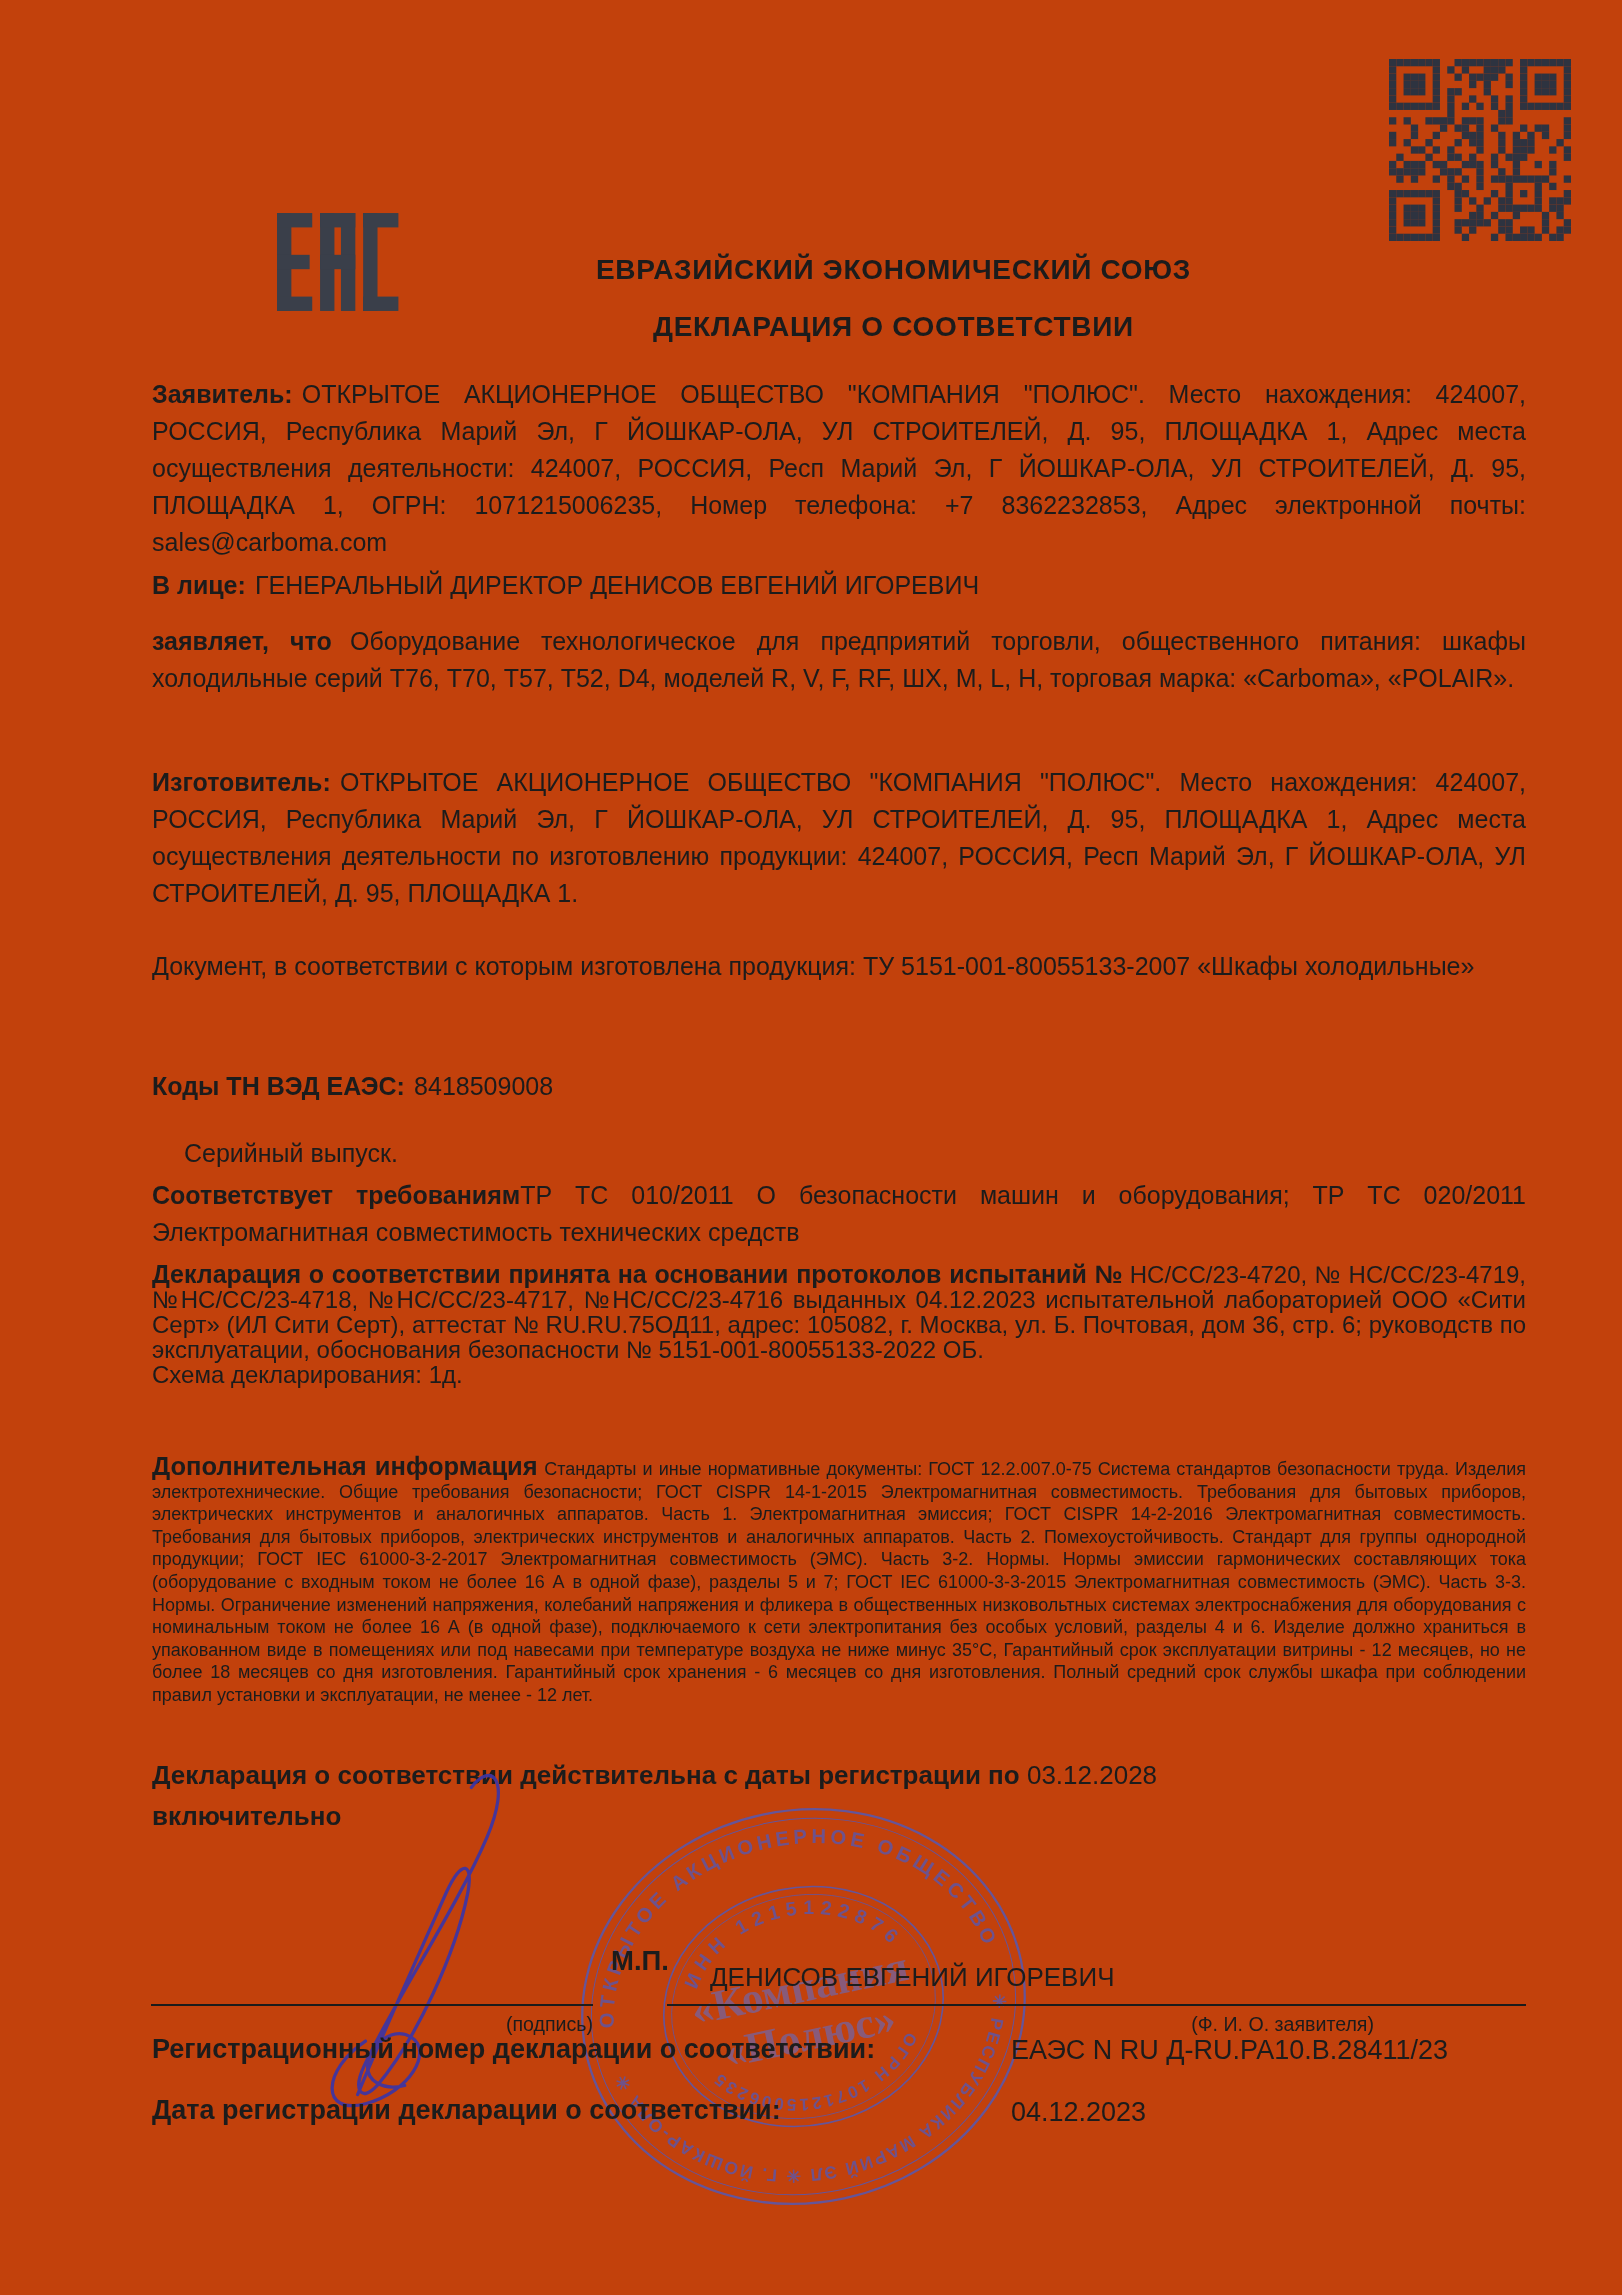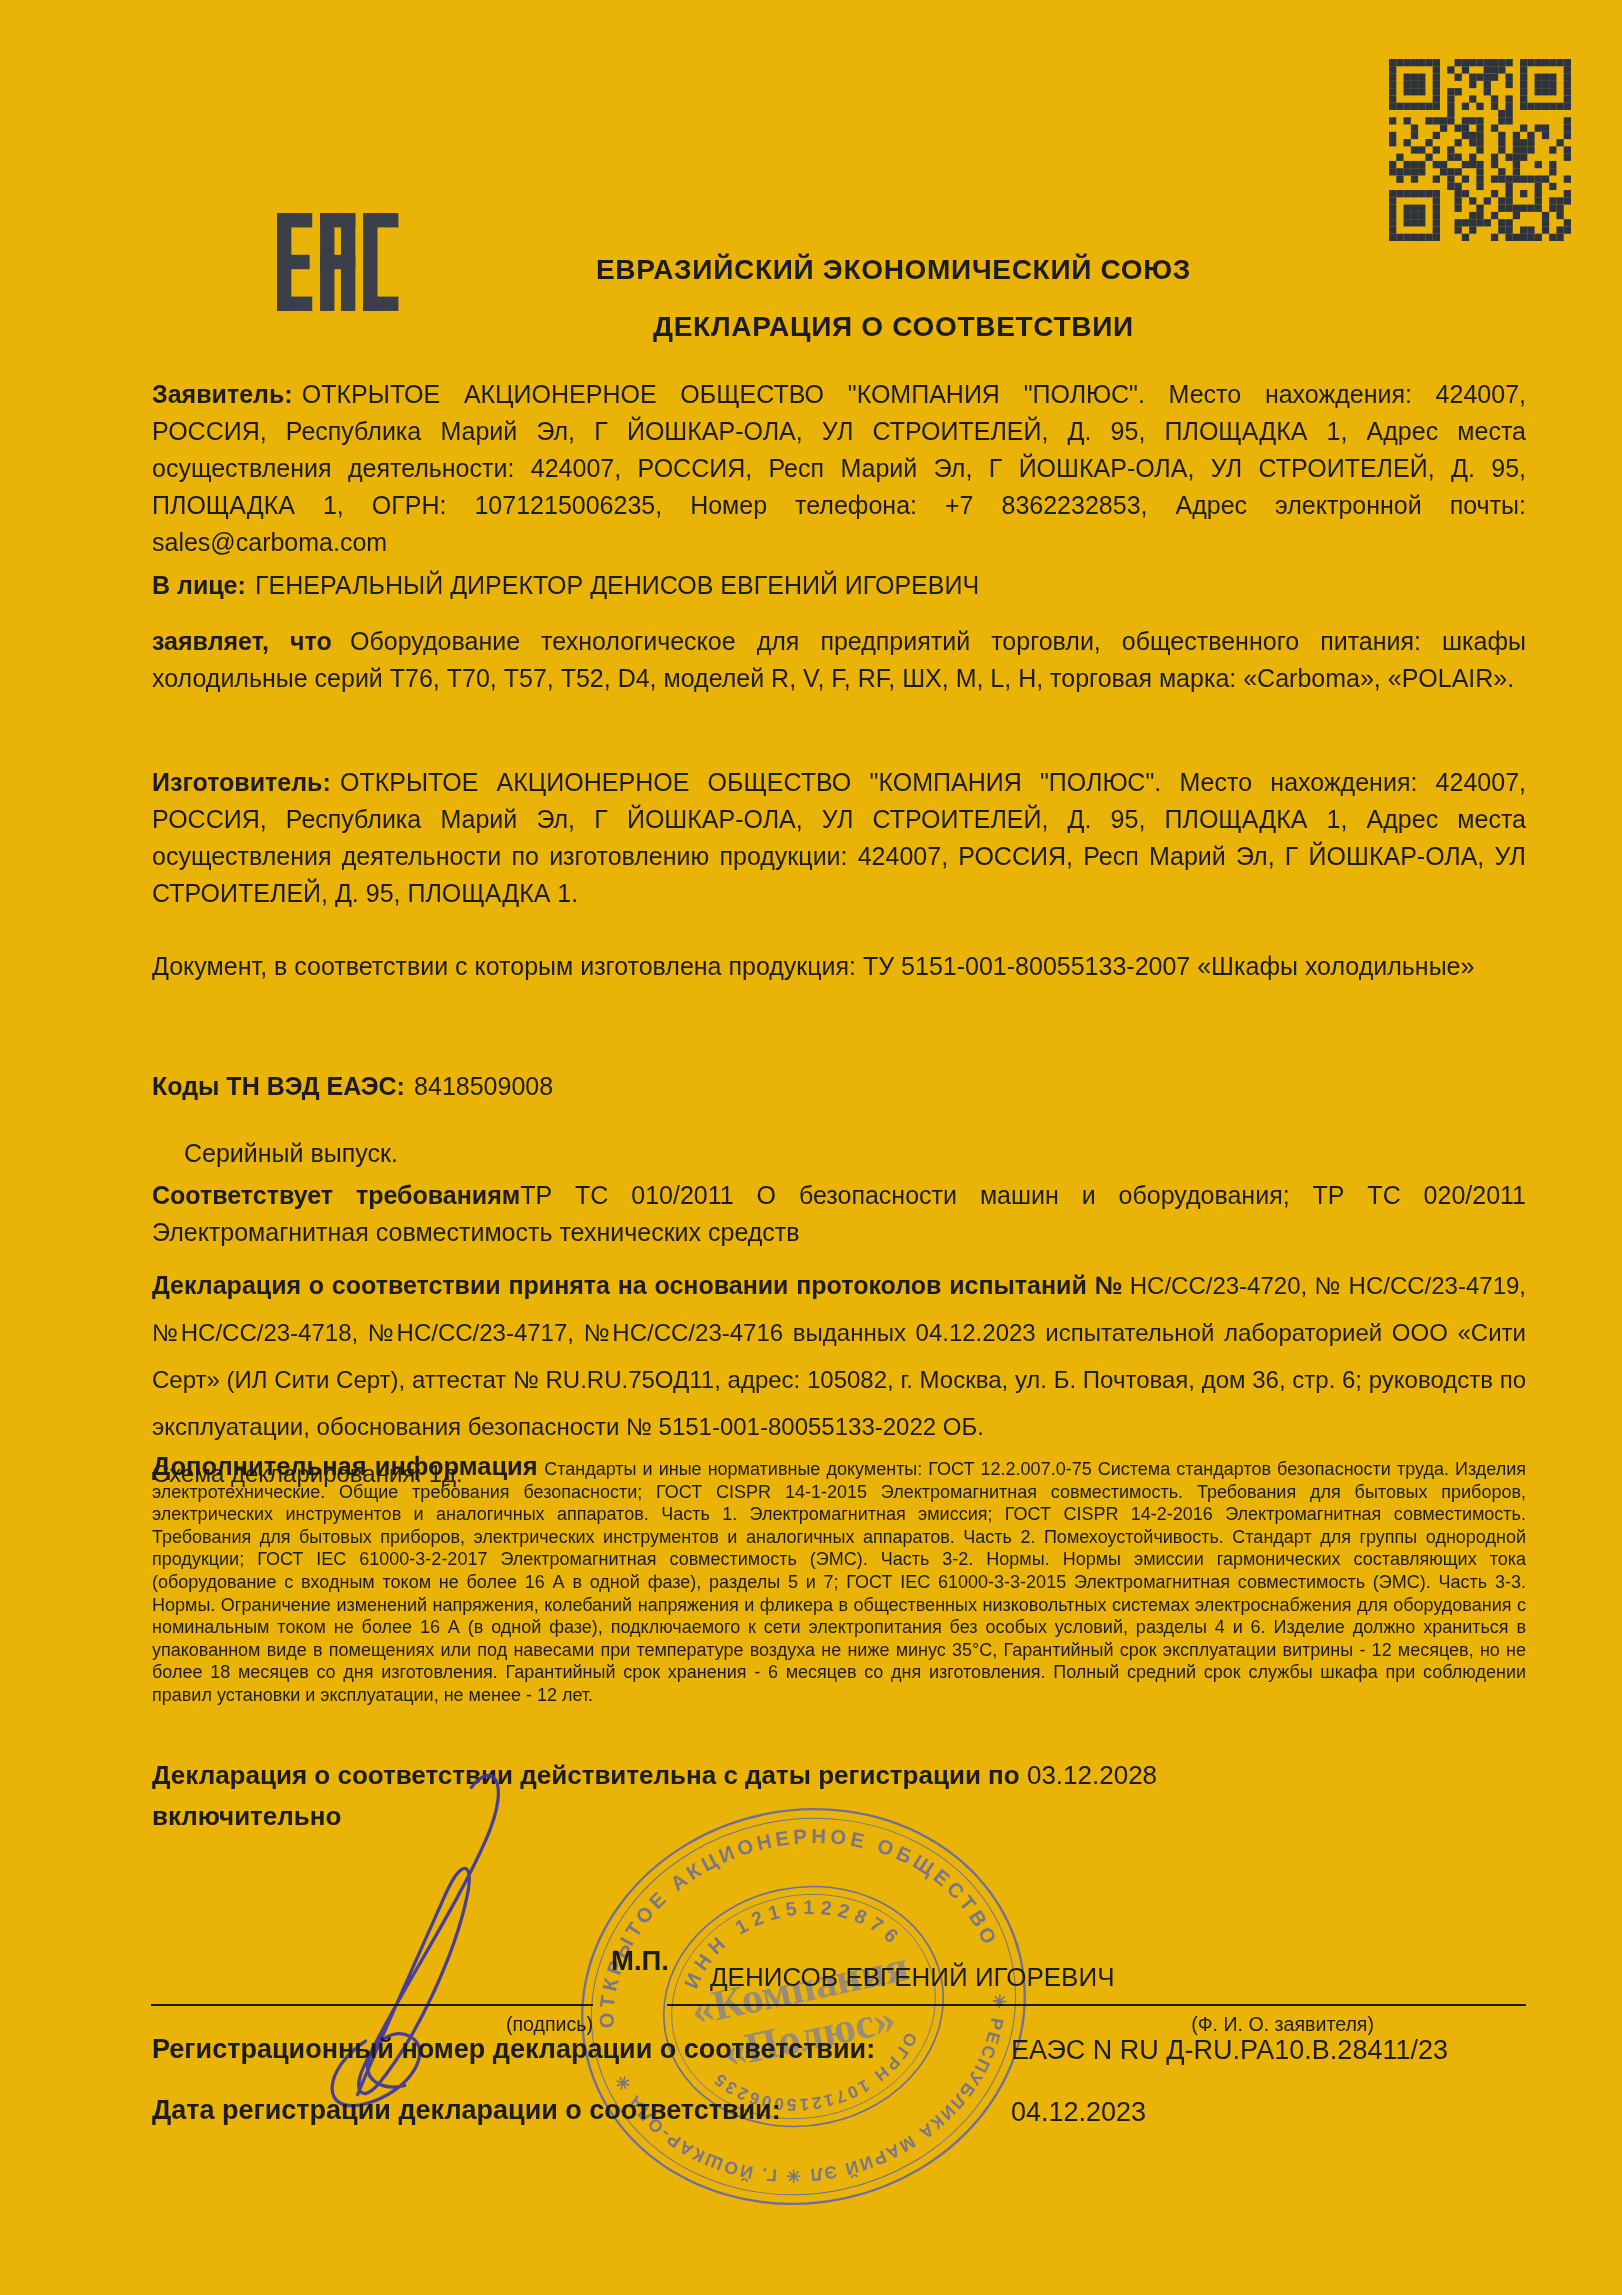--- a/index.html
+++ b/index.html
@@ -1,36 +1,36 @@
 <!DOCTYPE html>
 <html style="font-size:10.5px"><head>
 <meta charset="utf-8">
 <style>
   html,body{margin:0;padding:0;background:#ffffff;}
-  .page{position:relative;width:1623px;height:2295px;background:#eab308;overflow:hidden;
+  .page{position:relative;width:1623px;height:2295px;background:#c2410c;overflow:hidden;
         font-family:"Liberation Sans", sans-serif;color:#1c1c1c;}
   
   .titles{position:absolute;left:262px;top:0;width:1263px;text-align:center;}
   .union-title{position:absolute;left:0;top:254px;width:100%;font-size:28px;font-weight:bold;letter-spacing:0.7px;}
   .doc-title{position:absolute;left:0;top:311px;width:100%;font-size:28px;font-weight:bold;letter-spacing:0.7px;}
   .eac{position:absolute;left:277px;top:213px;width:124px;height:98px;}
   .qr{position:absolute;left:1389px;top:59px;width:182px;height:182px;}
   
   .p{position:absolute;left:152px;width:1374px;font-size:25px;line-height:37px;text-align:justify;}
   .b{font-weight:bold;}
   .lbl{font-weight:bold;margin-right:9.2px;}
   .pos-applicant{top:376px;}
   .pos-inperson{top:567px;}
   .pos-declares{top:623px;}
   .pos-manufacturer{top:764px;}
   .pos-document{top:948px;}
   .pos-tnved{top:1068px;}
   .pos-serial{top:1135px;margin-left:32px;}
   .pos-conforms{top:1177px;}
-  .pos-basis{top:1262px;font-size:24px;line-height:47px;}
+  .pos-basis{top:1262px;font-size:24px;line-height:25px;}
   .pos-additional{top:1455px;font-size:18px;line-height:22.6px;}
   .pos-additional .lbl{font-size:25.5px;margin-right:6.5px;}
   .pos-validity{top:1755px;font-size:26px;line-height:41px;text-align:left;}
   .pos-validity .regular{font-weight:normal;}
   .validity-suffix{display:block;font-weight:bold;}
   
   .stamp{position:absolute;left:535px;top:1794px;width:537px;height:425px;opacity:.85;}
   .signature{position:absolute;left:262px;top:1760px;width:288px;height:366px;}
   .mp{position:absolute;left:611px;top:1945px;font-size:27.5px;font-weight:bold;}
   .sig-name{position:absolute;left:710px;top:1962px;font-size:26px;}

